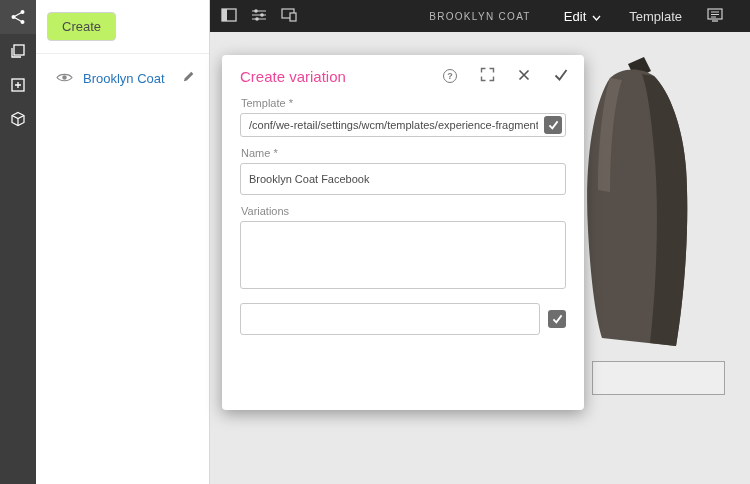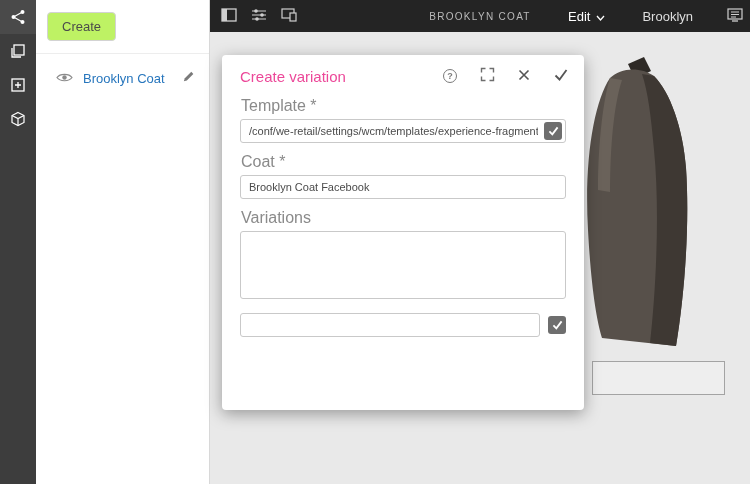--- a/index.html
+++ b/index.html
@@ -49,21 +49,21 @@
   }
   .topbar-left { display:flex; align-items:center; padding-left:4px; }
   .tb-btn {
     width:30px; height:32px; display:flex; align-items:center; justify-content:center;
     background:transparent; border:none; cursor:pointer;
   }
   .topbar-title {
     position:absolute; left:50%; transform:translateX(-50%);
     font-size:10px; letter-spacing:1.3px; color:#b9b9b9; white-space:nowrap;
   }
-  .topbar-right { margin-left:auto; display:flex; align-items:center; gap:17px; padding-right:0; }
+  .topbar-right { margin-left:auto; display:flex; align-items:center; gap:8px; padding-right:20px; }
   .edit-btn {
     display:flex; align-items:center; gap:6px; background:transparent; border:none;
     color:#fff; font-size:13px; cursor:pointer; padding:0 10px; font-family:inherit;
   }
   .preview-btn {
     background:transparent; border:none; color:#dedede; font-size:13px;
     cursor:pointer; padding:0 10px; font-family:inherit;
   }
 
   
@@ -90,23 +90,23 @@
     background:transparent; border:none; cursor:pointer; width:18px; height:18px;
     display:flex; align-items:center; justify-content:center; padding:0;
   }
   .help-glyph {
     width:14px; height:14px; border:1px solid #7a7a7a; border-radius:50%;
     color:#7a7a7a; font-size:9px; line-height:13px; text-align:center; font-weight:bold;
   }
   .help-glyph::after { content:"?"; }
 
   .field { margin-bottom:10px; }
-  .field-label { font-size:16px; color:#8a8a8a; margin:0 0 4px 1px; display:block; }
+  .field-label { font-size:11px; color:#8a8a8a; margin:0 0 4px 1px; display:block; }
   .text-input {
-    width:100%; height:24px; border:1px solid #c9c9c9; border-radius:3px;
+    width:100%; height:32px; border:1px solid #c9c9c9; border-radius:3px;
     font-size:11px; color:#4b4b4b; padding:0 8px; outline:none; background:#fff;
     font-family:inherit;
   }
   .input-group {
     display:flex; align-items:center; height:24px; border:1px solid #c9c9c9;
     border-radius:3px; padding:0 3px 0 8px; gap:6px; background:#fff;
   }
   .input-group input {
     flex:1; min-width:0; border:none; outline:none; font-size:11px; color:#4b4b4b;
     padding:0; font-family:inherit; text-overflow:clip;
@@ -225,21 +225,21 @@
 
   <div class="topbar-right">
     <button class="edit-btn">
       <span>Edit</span>
       <span>
         <svg width="9" height="6" viewBox="0 0 9 6">
             <path d="M1 1l3.5 4L8 1" fill="none" stroke="#fff" stroke-width="1.3"></path>
           </svg>
       </span>
     </button>
-    <button class="preview-btn">Brooklyn</button>
+    <button class="preview-btn">Template</button>
     <button class="tb-btn">
       <span>
         <svg width="16" height="14" viewBox="0 0 16 14">
             <rect x="1" y="1" width="14" height="10" fill="none" stroke="#cfcfcf" stroke-width="1.2"></rect>
             <path d="M4 4h8M4 6.5h8M4 9h5" stroke="#cfcfcf" stroke-width="1.1"></path>
             <path d="M5 13h6" stroke="#cfcfcf" stroke-width="1.3"></path>
           </svg>
       </span>
     </button>
   </div>
@@ -294,21 +294,21 @@
         <span>
           <svg width="11" height="10" viewBox="0 0 12 11">
               <path d="M1.5 6l3.2 3.2L10.5 1.5" fill="none" stroke="#fff" stroke-width="2"></path>
             </svg>
         </span>
       </button>
     </div>
   </div>
 
   <div class="field">
-    <label class="field-label">Coat *</label>
+    <label class="field-label">Name *</label>
     <input type="text" class="text-input" value="Brooklyn Coat Facebook" style="">
   </div>
 
 
   <div class="field">
     <label class="field-label">Variations</label>
     <textarea class="textarea" style=""></textarea>
   </div>
 
   <div class="field">

